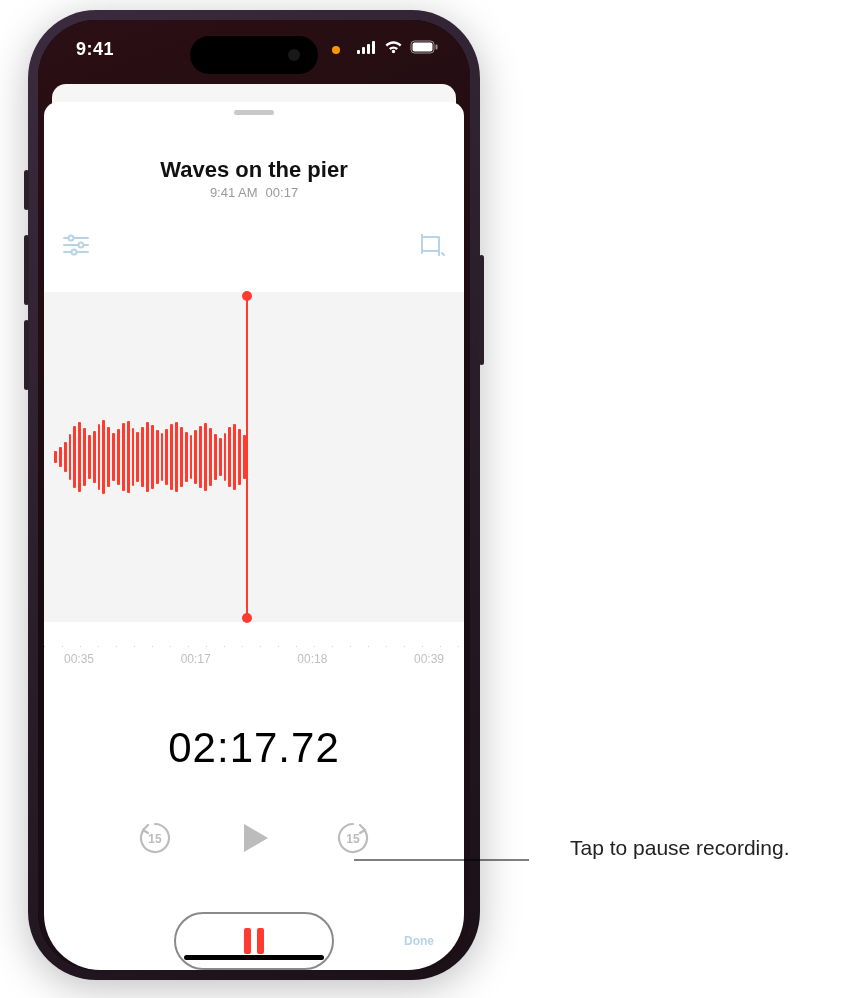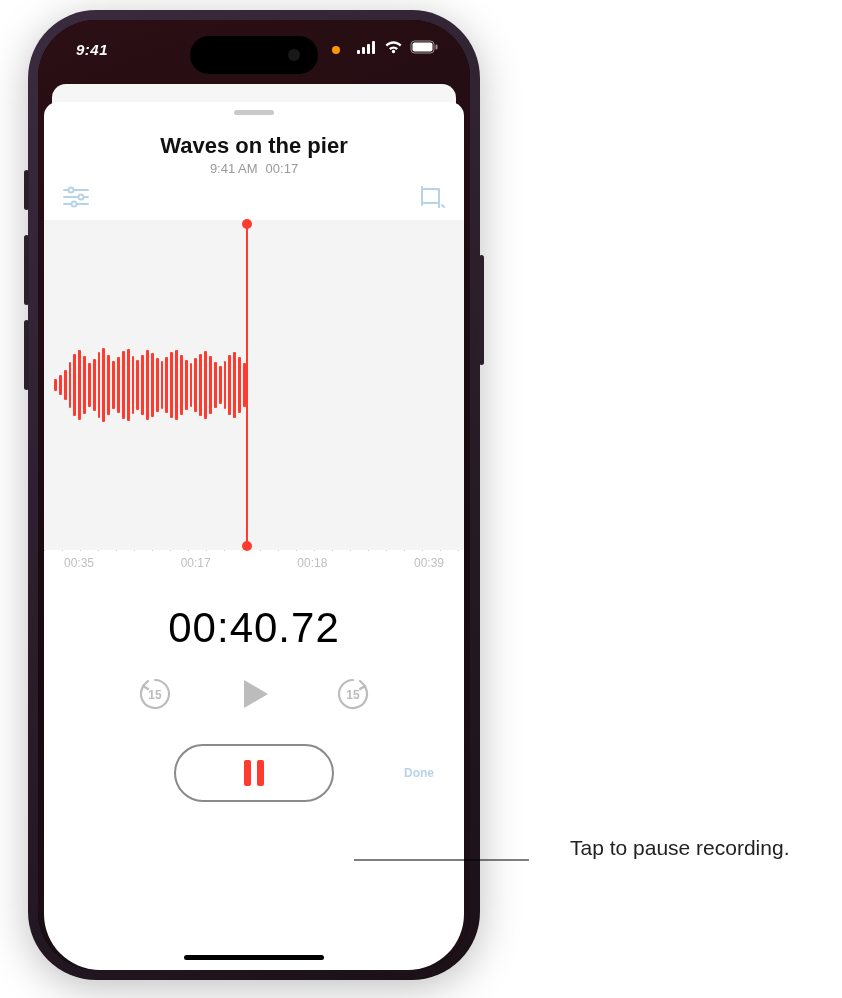--- a/index.html
+++ b/index.html
@@ -32,28 +32,28 @@
       height: 100%;
       background: #000;
       border-radius: 58px;
       overflow: hidden;
       position: relative;
     }
     .di { position:absolute; left:50%; transform:translateX(-50%); top:16px; width:128px; height:38px; background:#000; border-radius:22px; z-index:30;}
     .di::after{content:"";position:absolute;right:18px;top:13px;width:12px;height:12px;border-radius:50%;background:#181818;}
     .rec-dot{position:absolute;top:26px;left:calc(50% + 78px);width:8px;height:8px;border-radius:50%;background:#ff9500;z-index:30;}
     .status-bar{position:absolute;top:0;left:0;right:0;height:58px;display:flex;justify-content:space-between;align-items:center;padding:0 32px 0 38px;z-index:25;color:#fff;}
-    .time{font-size:15px;font-weight:600;letter-spacing:.5px;font-style:italic;}
+    .time{font-size:18px;font-weight:600;letter-spacing:.5px;}
     .status-right{display:flex;align-items:center;gap:7px;}
     .backdrop{position:absolute;inset:0;background:linear-gradient(160deg,#2b0f14,#160a10 60%,#1e1016);}
     .prev-card{position:absolute;top:64px;left:14px;right:14px;height:30px;background:#f6f6f6;border-radius:14px 14px 0 0;}
     .card{
       position:absolute;top:82px;left:6px;right:6px;bottom:0;
       background:#fff;border-radius:14px 14px 56px 56px;
-      display:flex;flex-direction:column;
+      display:flex;flex-direction:column;justify-content:space-between;
     }
     .grabber{width:40px;height:5px;border-radius:3px;background:#c9c9c9;margin:8px auto 0;}
     .hdr{ text-align:center; padding-top:18px;}
     .title{font-size:22px;font-weight:700;color:#111;}
     .subtitle{font-size:13px;color:#9a9a9a;margin-top:2px;display:flex;gap:8px;justify-content:center;}
     .toolbar{display:flex;justify-content:space-between;padding:10px 18px 6px;}
     .tool-btn{width:28px;height:22px;color:#b8d3e8;}
     .wave-area{position:relative;height:330px;background:#f4f4f4;margin-top:6px;}
     .playhead{position:absolute;left:48%;top:4px;bottom:4px;width:2px;background:#ff3b30;}
     .ph-dot{position:absolute;left:-4px;width:10px;height:10px;border-radius:50%;background:#ff3b30;}
@@ -203,21 +203,21 @@
         </div>
       </div>
 
       <div class="ruler">
         <span>00:35</span>
         <span>00:17</span>
         <span>00:18</span>
         <span>00:39</span>
       </div>
 
-      <div class="big-time">00:40.72</div>
+      <div class="big-time">02:17.72</div>
 
       <div class="pb-row">
         <div class="skip">
           <svg viewBox="0 0 38 38" width="38" height="38">
               <g fill="none" stroke="currentColor" stroke-width="2.2">
                 <path d="M19 5 A14 14 0 1 1 7.5 11" stroke-linecap="round"></path>
                 <polyline points="12,6 7,11 12,14" stroke-linecap="round" stroke-linejoin="round"></polyline>
               </g>
               <text x="19" y="24" text-anchor="middle" font-size="12" font-weight="600" fill="currentColor">15</text>
             </svg>

